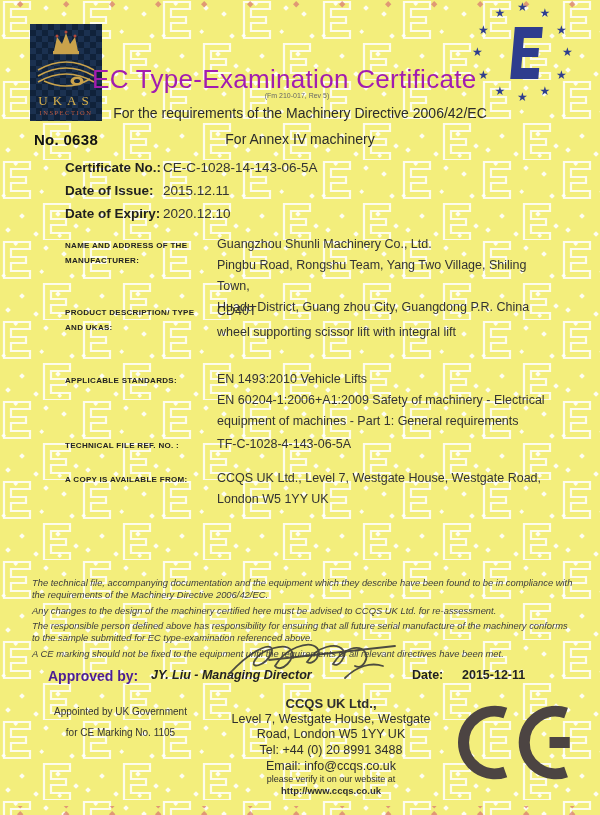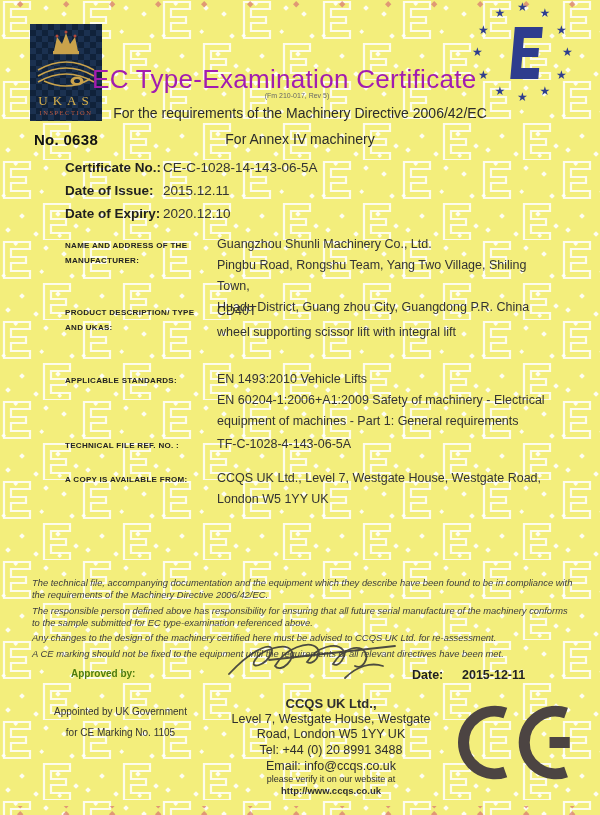--- a/index.html
+++ b/index.html
@@ -40,21 +40,21 @@
   .s-product{top:301px;}
   .s-standards{top:369px;}
   .s-techfile{top:434px;}
   .s-copy{top:468px;}
 
   
   .legal{left:32px;top:577px;width:545px;}
   .legal p{margin:0 0 3.5px 0;font-size:9.4px;font-style:italic;color:#3d3d3d;line-height:12px;}
 
   
-  .app-label{left:71px;top:668px;font-size:10px;font-weight:bold;color:#4d7c0f;}
+  .app-label{left:48px;top:668px;font-size:14px;font-weight:bold;color:#4c1d95;}
   .app-name{left:151px;top:668px;font-size:12.5px;font-weight:bold;font-style:italic;color:#222;}
   .sig{left:225px;top:638px;}
   .app-date-label{left:412px;top:668px;font-size:12.5px;font-weight:bold;color:#1f1f1f;}
   .app-date-value{left:462px;top:668px;font-size:12.5px;font-weight:bold;color:#222;}
 
   
   .notified{left:28px;top:701px;width:185px;text-align:center;font-size:10px;color:#333;line-height:21px;}
   .contact{left:212px;top:696px;width:238px;text-align:center;color:#2e2e2e;}
   .c-name{font-size:13px;font-weight:bold;line-height:16px;}
   .c-addr{font-size:12.5px;line-height:15px;}
@@ -218,26 +218,27 @@
       <div>A COPY IS AVAILABLE FROM:</div>
     </div>
     <div class="sec-value">
       <div>CCQS UK Ltd., Level 7, Westgate House, Westgate Road,</div>
       <div>London W5 1YY UK</div>
     </div>
   </div>
 
   <div class="layer legal">
     <p>The technical file, accompanying documentation and the equipment which they describe have been found to be in compliance with the requirements of the Machinery Directive 2006/42/EC.</p>
+    <p>Any changes to the design of the machinery certified here must be advised to CCQS UK Ltd. for re-assessment.</p>
     <p>The responsible person defined above has responsibility for ensuring that all future serial manufacture of the machinery conforms to the sample submitted for EC type-examination referenced above.</p>
-    <p>Any changes to the design of the machinery certified here must be advised to CCQS UK Ltd. for re-assessment.</p>
     <p>A CE marking should not be fixed to the equipment until the requirements of all relevant directives have been met.</p>
   </div>
 
   <span class="layer app-label">Approved by:</span>
+  <span class="layer app-name">JY. Liu - Managing Director</span>
   <svg class="layer sig" width="175" height="48" viewBox="0 0 175 48">
     <g fill="none" stroke="#3a3a3a" stroke-width="1.8" opacity="0.9" stroke-linecap="round">
       <path d="M4,36 C30,8 52,2 46,16 C40,28 24,32 30,22 C36,12 60,4 66,12 C72,20 56,36 50,28 C60,10 84,2 92,10 C98,16 88,28 82,24 C92,8 112,4 118,12 C122,18 114,30 108,26 C118,10 134,6 140,14 C144,20 138,32 130,28"></path>
       <path d="M44,22 L170,8"></path>
       <path d="M120,40 C132,28 146,24 158,28"></path>
     </g>
   </svg>
   <span class="layer app-date-label">Date:</span>
   <span class="layer app-date-value">2015-12-11</span>
 

